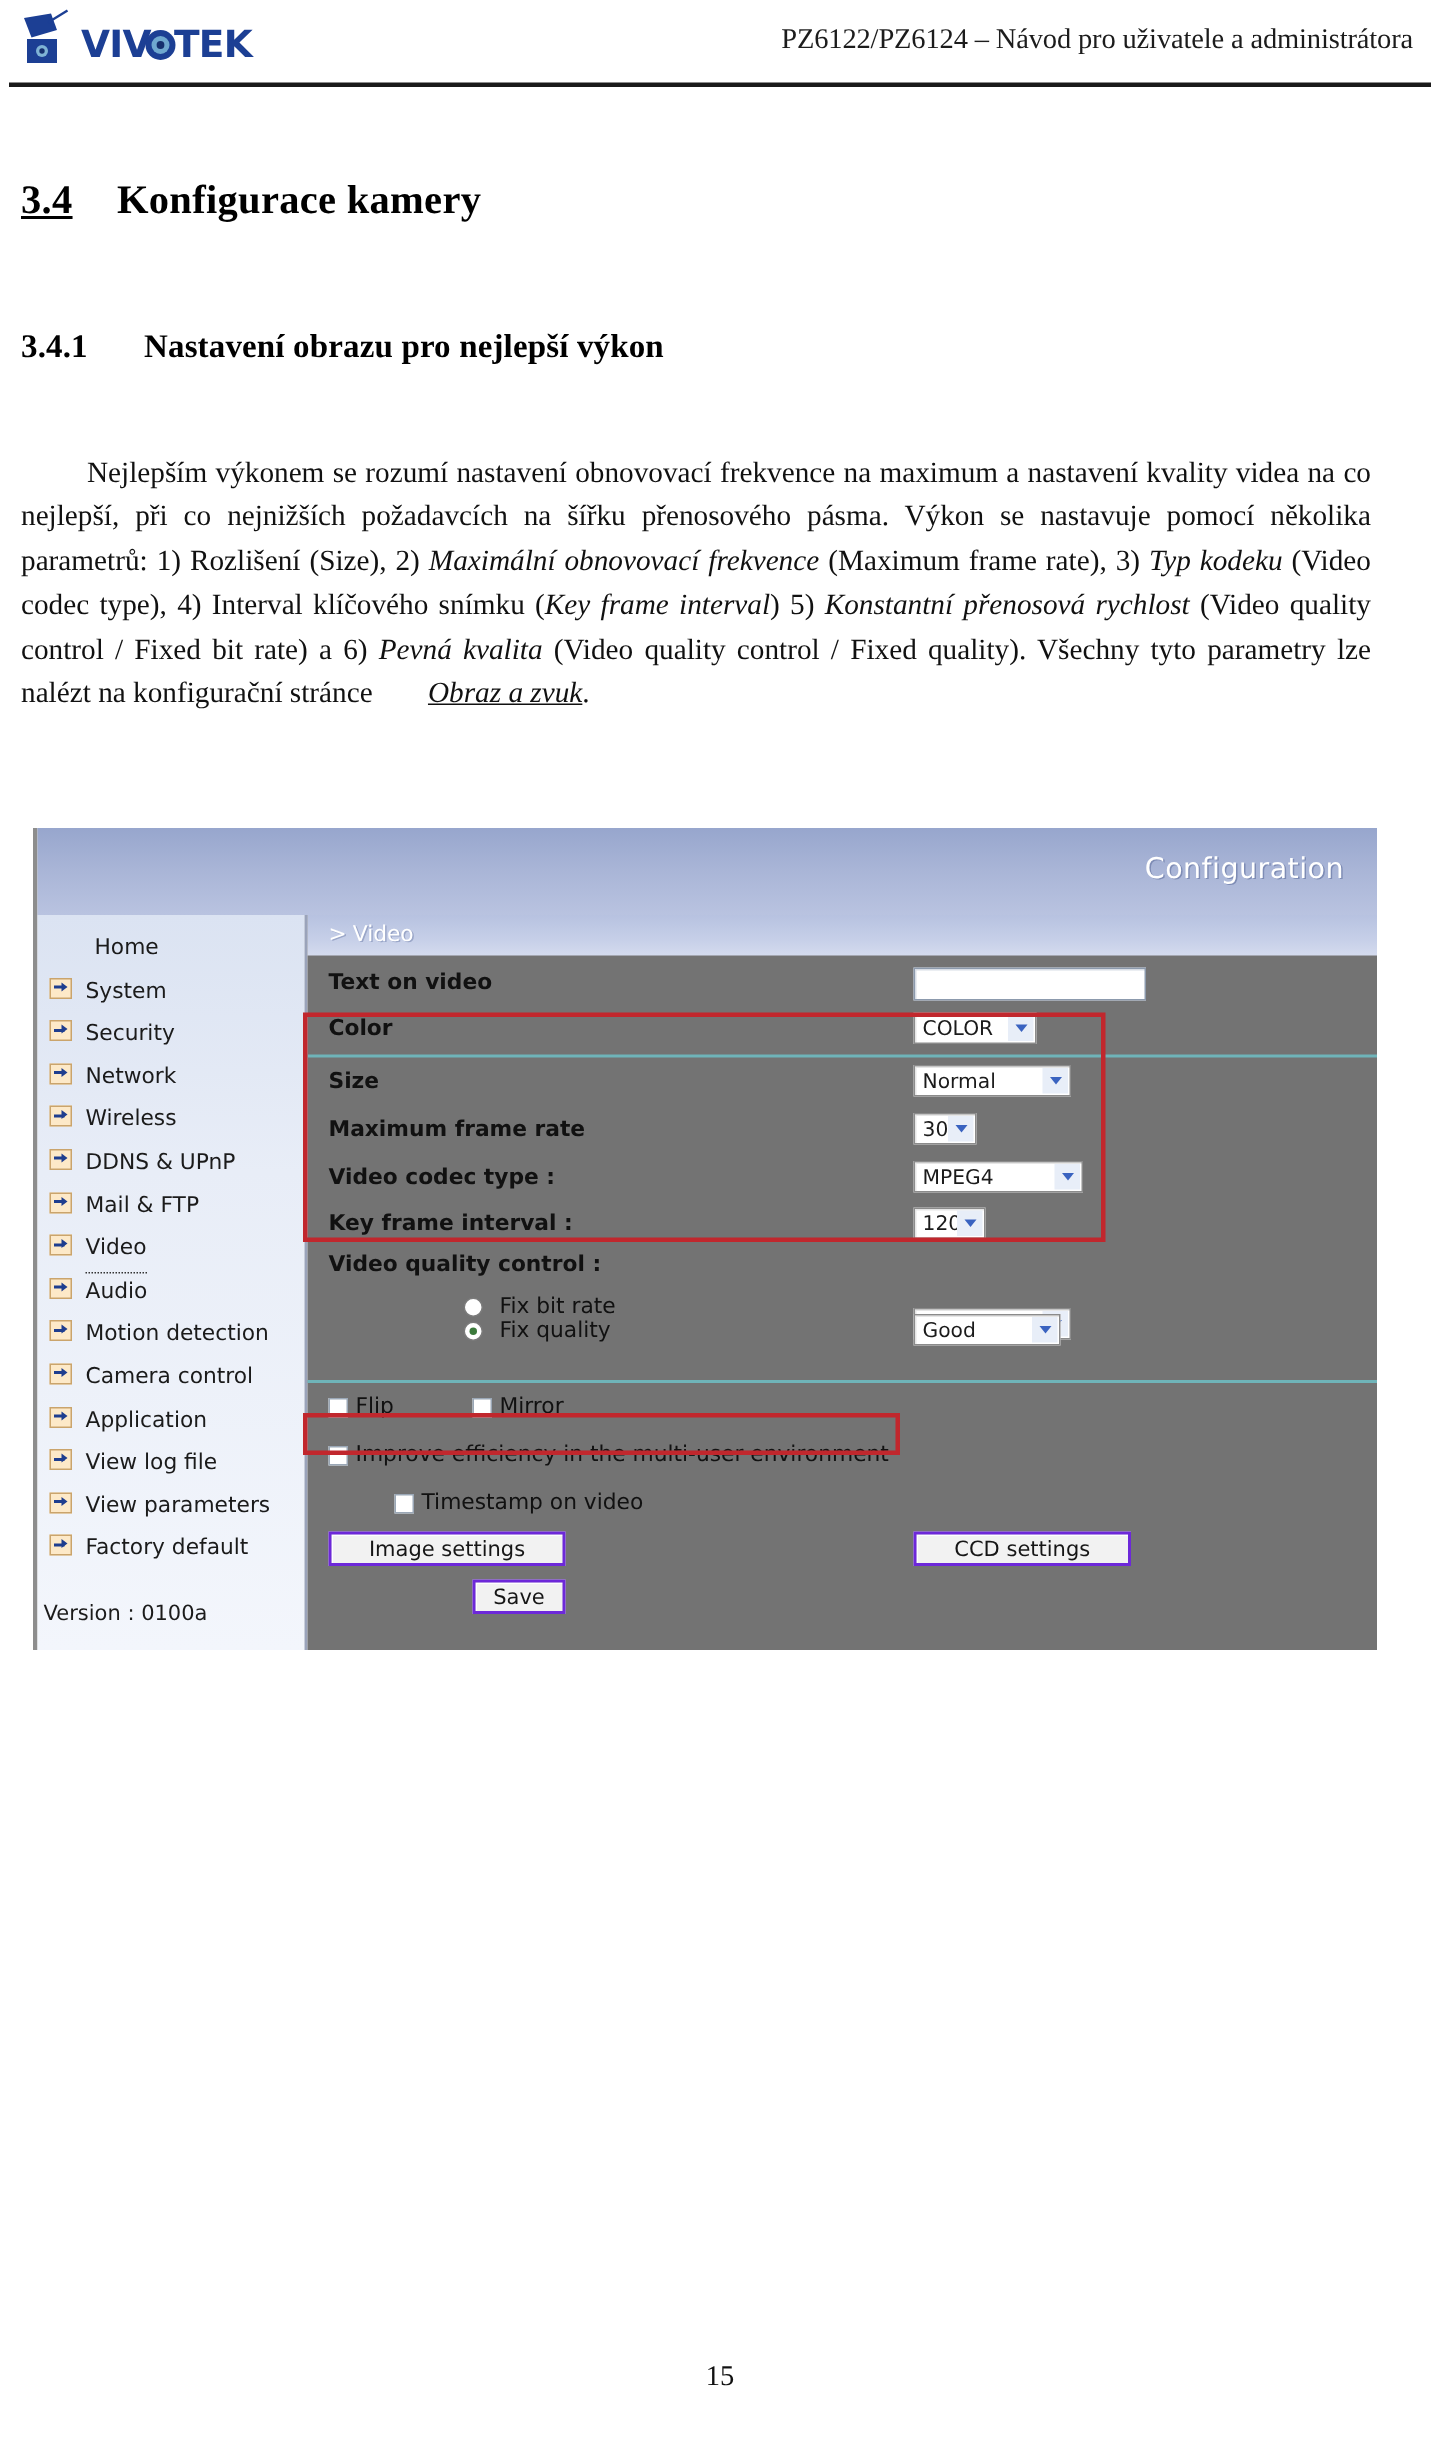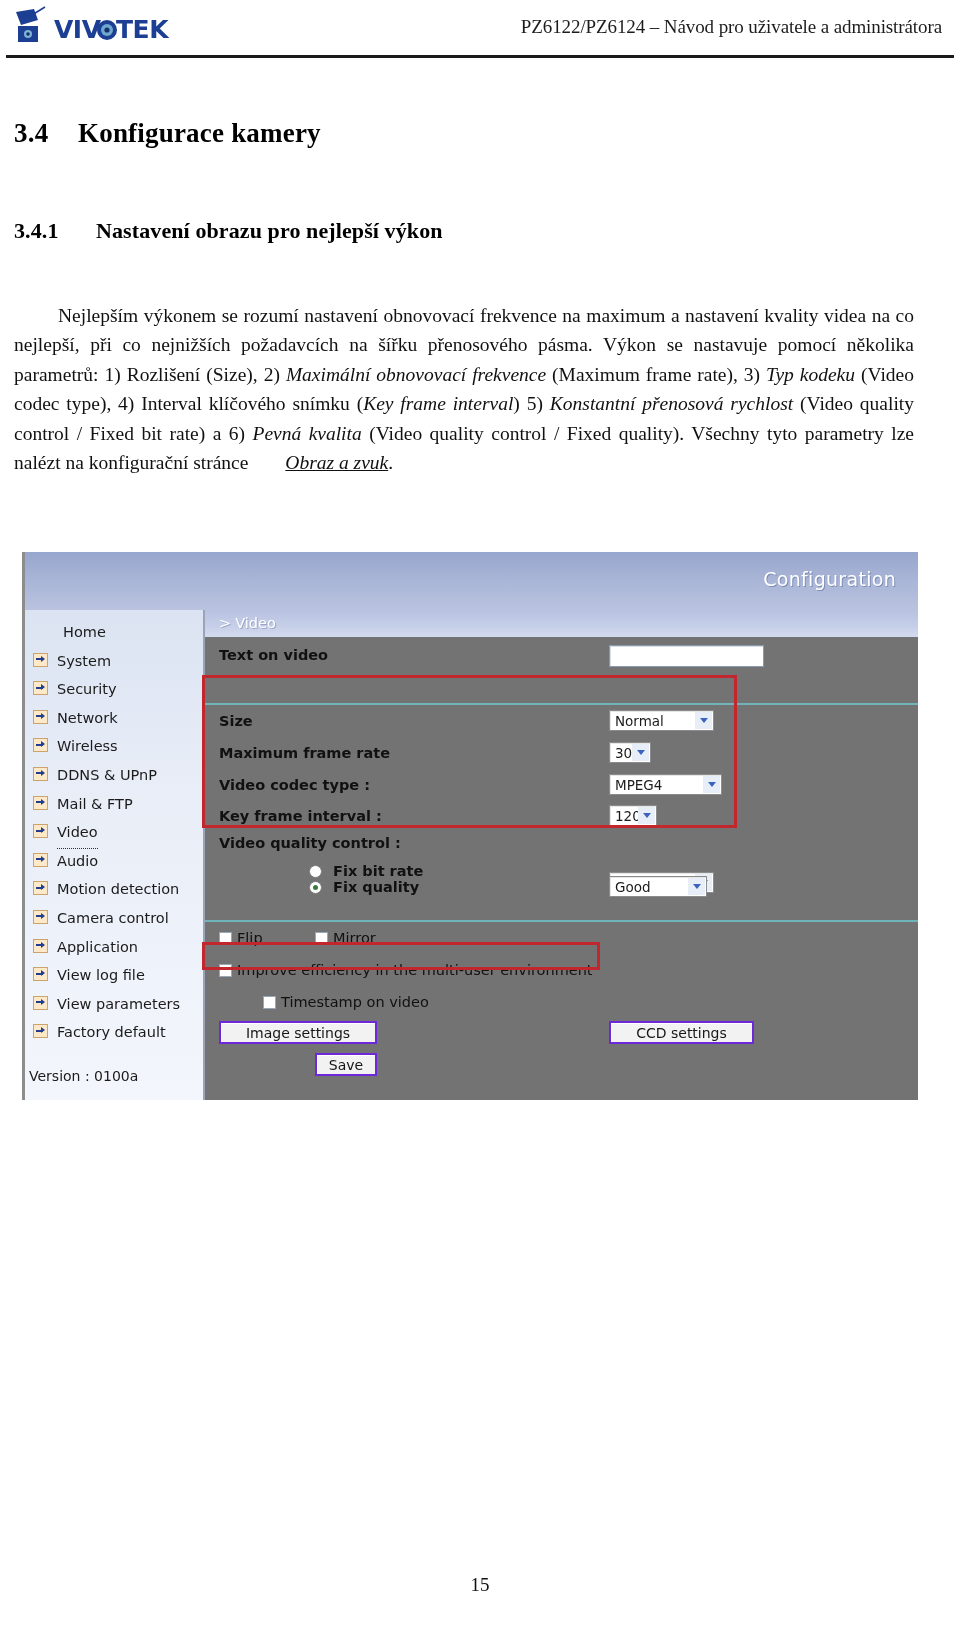--- a/index.html
+++ b/index.html
@@ -52,21 +52,21 @@
   .h-sec {
     position: absolute;
     left: 14px;
     top: 118px;
     font-family: "Liberation Serif", serif;
     font-weight: bold;
     font-size: 27px;
     letter-spacing: 0.2px;
     white-space: nowrap;
   }
-  .h-sec .num { display: inline-block; min-width: 64px; }
+  .h-sec .num { display: inline-block; min-width: 64px; text-decoration: underline; }
 
   .h-sub {
     position: absolute;
     left: 14px;
     top: 218px;
     font-family: "Liberation Serif", serif;
     font-weight: bold;
     font-size: 22px;
     letter-spacing: 0.1px;
     white-space: nowrap;
@@ -219,21 +219,21 @@
     height: 30px;
   }
   .row .lab {
     position: absolute;
     left: 14px; top: 6px;
     font-size: 14.5px;
     font-weight: bold;
     color: #111;
     white-space: nowrap;
   }
-  .row .lab.indent { left: 96px; font-weight: bold; }
+  .row .lab.indent { left: 96px; font-weight: normal; }
 
   
   .txtbox {
     position: absolute;
     height: 20px;
     background: #ffffff;
     border: 1px solid #8c9aad;
     box-shadow: inset 1px 1px 0 #d8dde5;
   }
   .sel {
@@ -441,20 +441,27 @@
       </div>
     </div>
 
     <div class="form-area">
 
       <div class="row" style="top:4px;">
         <span class="lab">Text on video</span>
         <span class="txtbox" style="left:404px; top:4px; width:153px;"></span>
       </div>
 
+      <div class="row" style="top:35px;">
+        <span class="lab">Color</span>
+        <span class="sel" style="left:404px; top:3px; width:82px;">
+          <span>COLOR</span>
+          <span class="arrowbox"></span>
+        </span>
+      </div>
 
       <div class="teal-rule" style="top:66px;"></div>
 
       <div class="row" style="top:70px;">
         <span class="lab">Size</span>
         <span class="sel" style="left:404px; top:3px; width:105px;">
           <span>Normal</span>
           <span class="arrowbox"></span>
         </span>
       </div>

